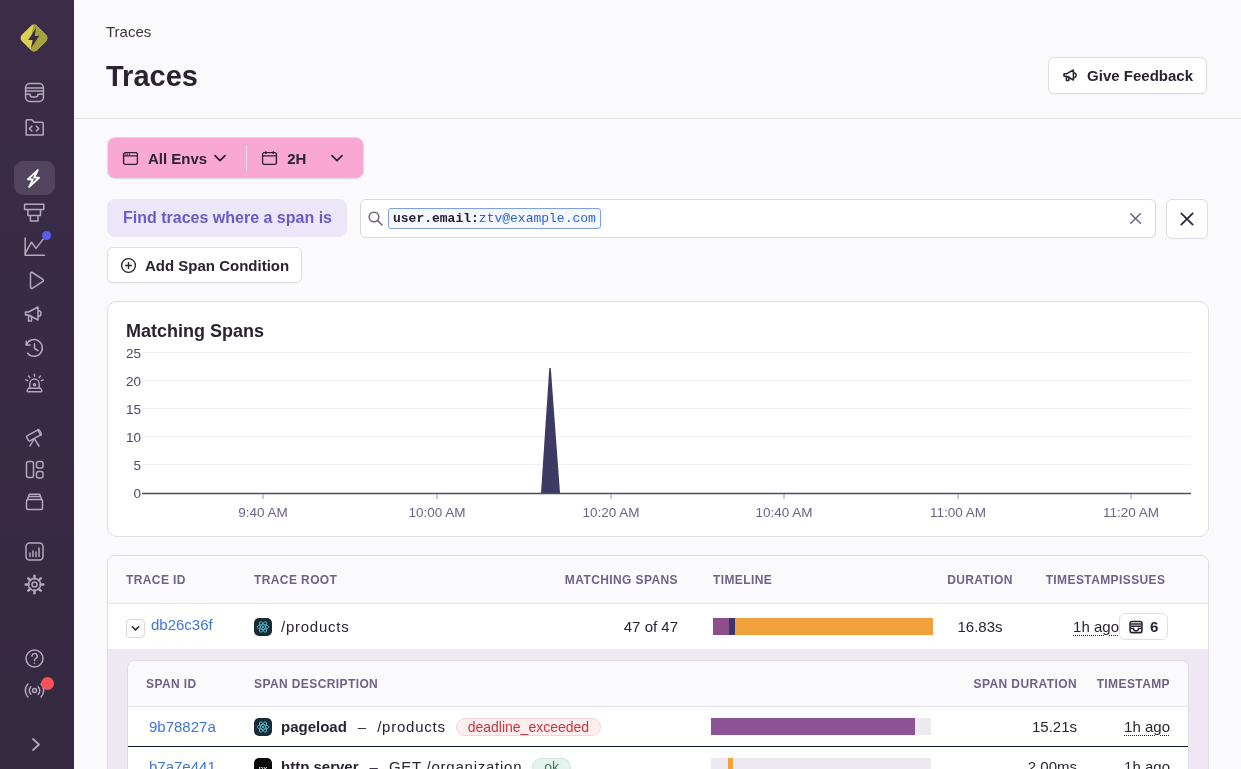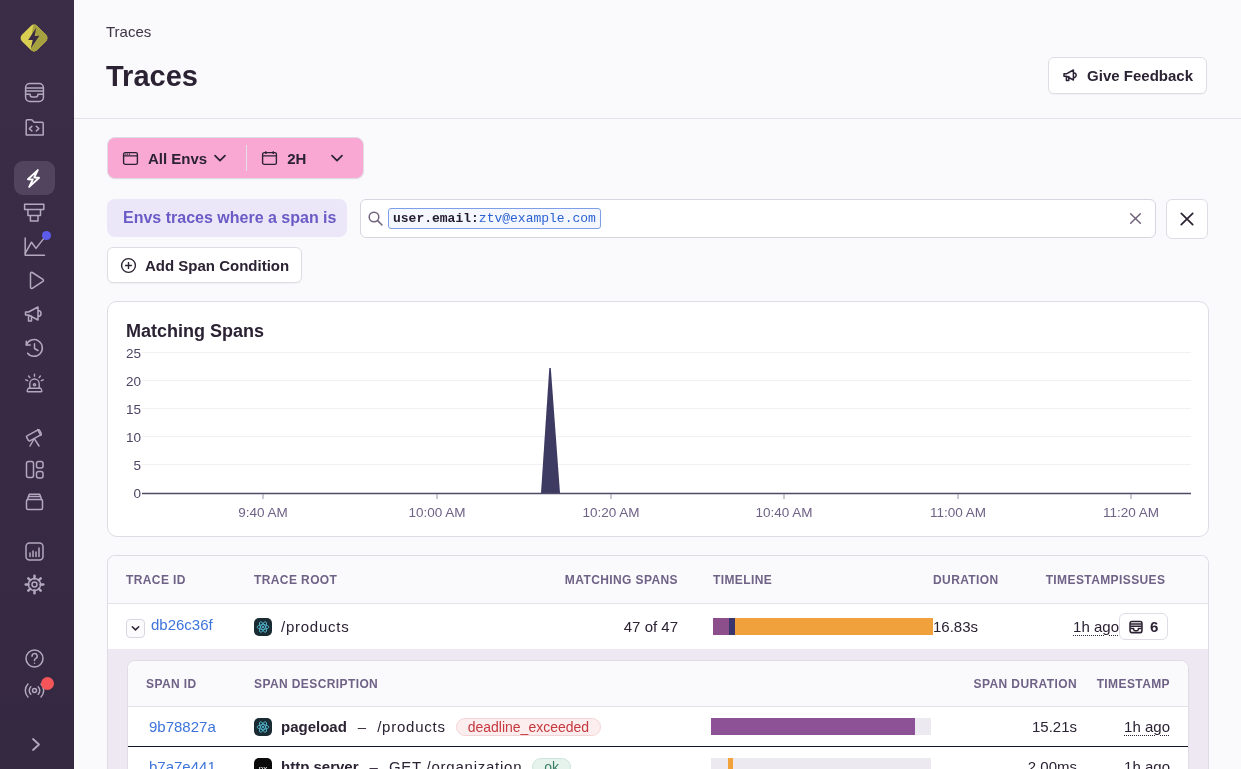--- a/index.html
+++ b/index.html
@@ -56,21 +56,21 @@
 
 .table-card { position:absolute; left:33px; top:555px; width:1102px; height:214px;
   background:#fff; border:1px solid #E0DCE5; border-radius:8px 8px 0 0; border-bottom:none; overflow:hidden; }
 .thead { display:flex; height:48px; align-items:center; background:#FAF9FB; border-bottom:1px solid #E7E1EC;
   font-size:12px; font-weight:bold; color:#6F6287; letter-spacing:0.4px; }
 .trow { display:flex; height:45px; align-items:center; font-size:15px; }
 .c-traceid { width:146px; padding-left:18px; }
 .c-traceroot { width:309px; }
 .c-matching { width:115px; text-align:right; }
 .c-timeline { width:255px; padding-left:35px; }
-.c-duration { width:94px; text-align:left; }
+.c-duration { width:94px; text-align:center; }
 .c-timestamp { width:92px; text-align:right; }
 .c-issues { flex:1; text-align:left; padding-right:18px; }
 .link { color:#3D74DB; }
 .chev-btn { display:inline-flex; align-items:center; justify-content:center; width:19px; height:19px;
   background:#FBFAFC; border:1px solid #DCD6E3; border-radius:4px; margin-right:6px; vertical-align:-4px;}
 .appicon { width:18px; height:18px; border-radius:5px; vertical-align:-4px; margin-right:9px; }
 .tlbar { height:17px; display:flex; width:220px; }
 .issues-btn { display:inline-flex; align-items:center; gap:7px; height:27px; padding:0 9px;
   border:1px solid #E0DCE5; border-radius:6px; background:#fff; font-size:15px; font-weight:bold; }
 .dotted { text-decoration:underline; text-decoration-style:dotted; text-underline-offset:3px; text-decoration-thickness:1px; }
@@ -225,21 +225,21 @@
         </svg></div>
     <div class="fsep"></div>
     <div class="fseg"><svg width="17" height="17" viewBox="0 0 16 16" fill="none" stroke="#2B2233" stroke-width="1.3">
           <rect x="1.5" y="2.5" width="13" height="11" rx="1.5"></rect>
           <path d="M1.5 5.5 h13 M4.5 1.2 v2.6 M11.5 1.2 v2.6"></path>
         </svg>2H&nbsp;&nbsp;<svg class="chev" width="14" height="14" viewBox="0 0 14 14" fill="none" stroke="#2B2233" stroke-width="1.7" stroke-linecap="round" stroke-linejoin="round" style="margin-left:6px;">
           <path d="M2 4.7 L7 9.7 L12 4.7"></path>
         </svg></div>
   </div>
   <div class="srow">
-    <div class="span-label">Envs traces where a span is</div>
+    <div class="span-label">Find traces where a span is</div>
     <div class="searchbox">
       <svg width="17" height="17" viewBox="0 0 17 17" fill="none" stroke="#71637E" stroke-width="1.5" stroke-linecap="round">
           <circle cx="7" cy="7" r="4.8"></circle>
           <path d="M10.6 10.6 L15 15"></path>
         </svg>
       <span class="token"><span class="tk-key">user.email:</span><span class="tk-val">ztv@example.com</span></span>
       <svg class="search-clear" width="15" height="15" viewBox="0 0 14 14" fill="none" stroke="#71637E" stroke-width="1.4" stroke-linecap="round">
           <path d="M2.5 2.5 L11.5 11.5 M11.5 2.5 L2.5 11.5"></path>
         </svg>
     </div>

